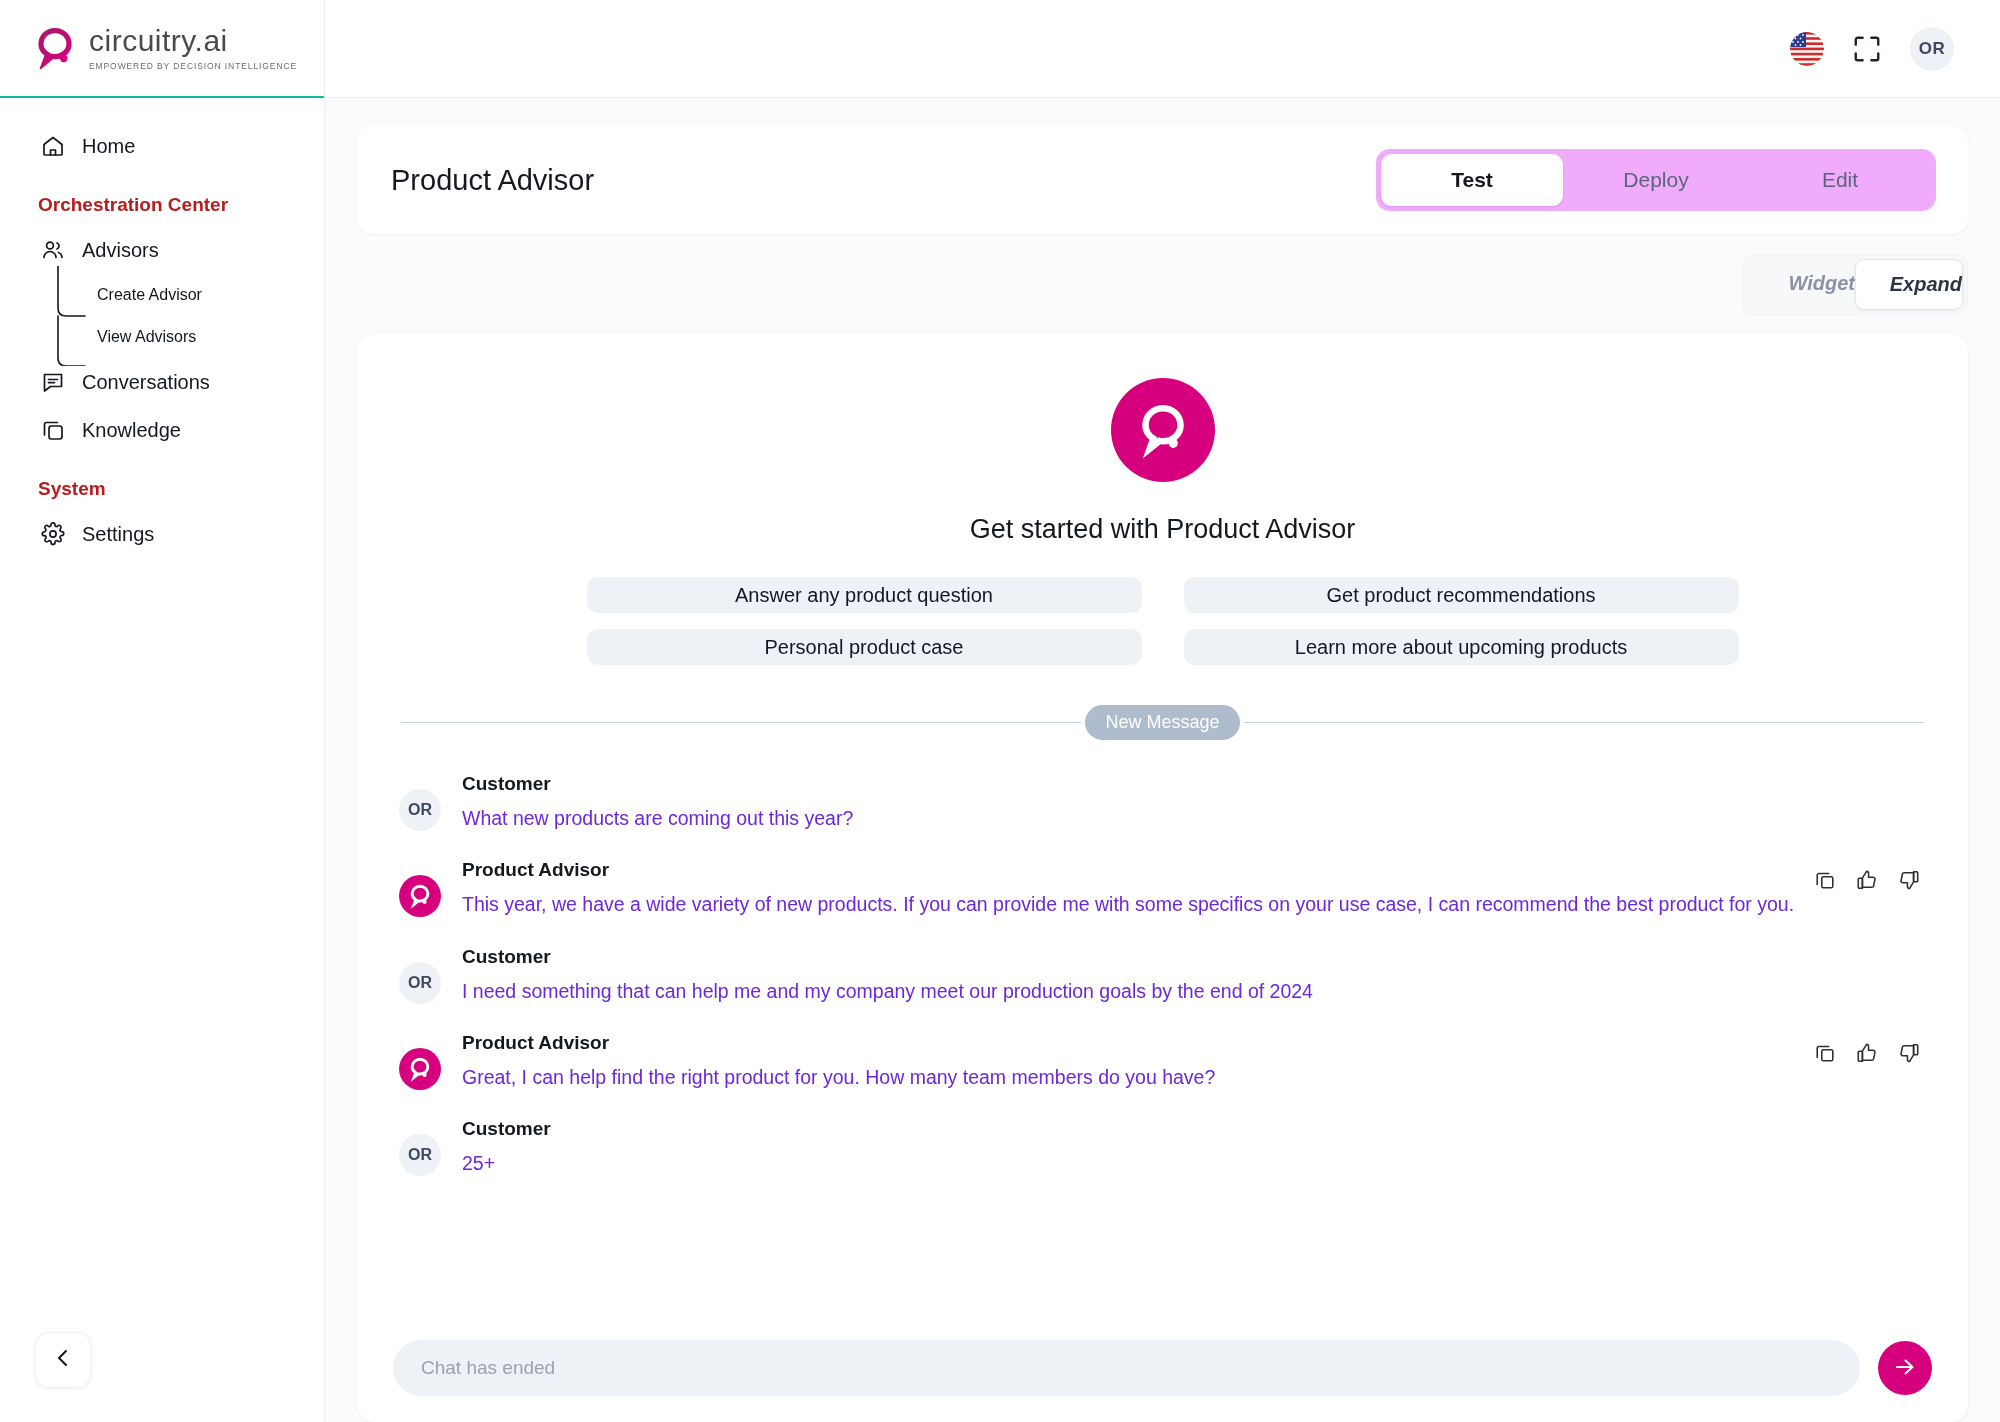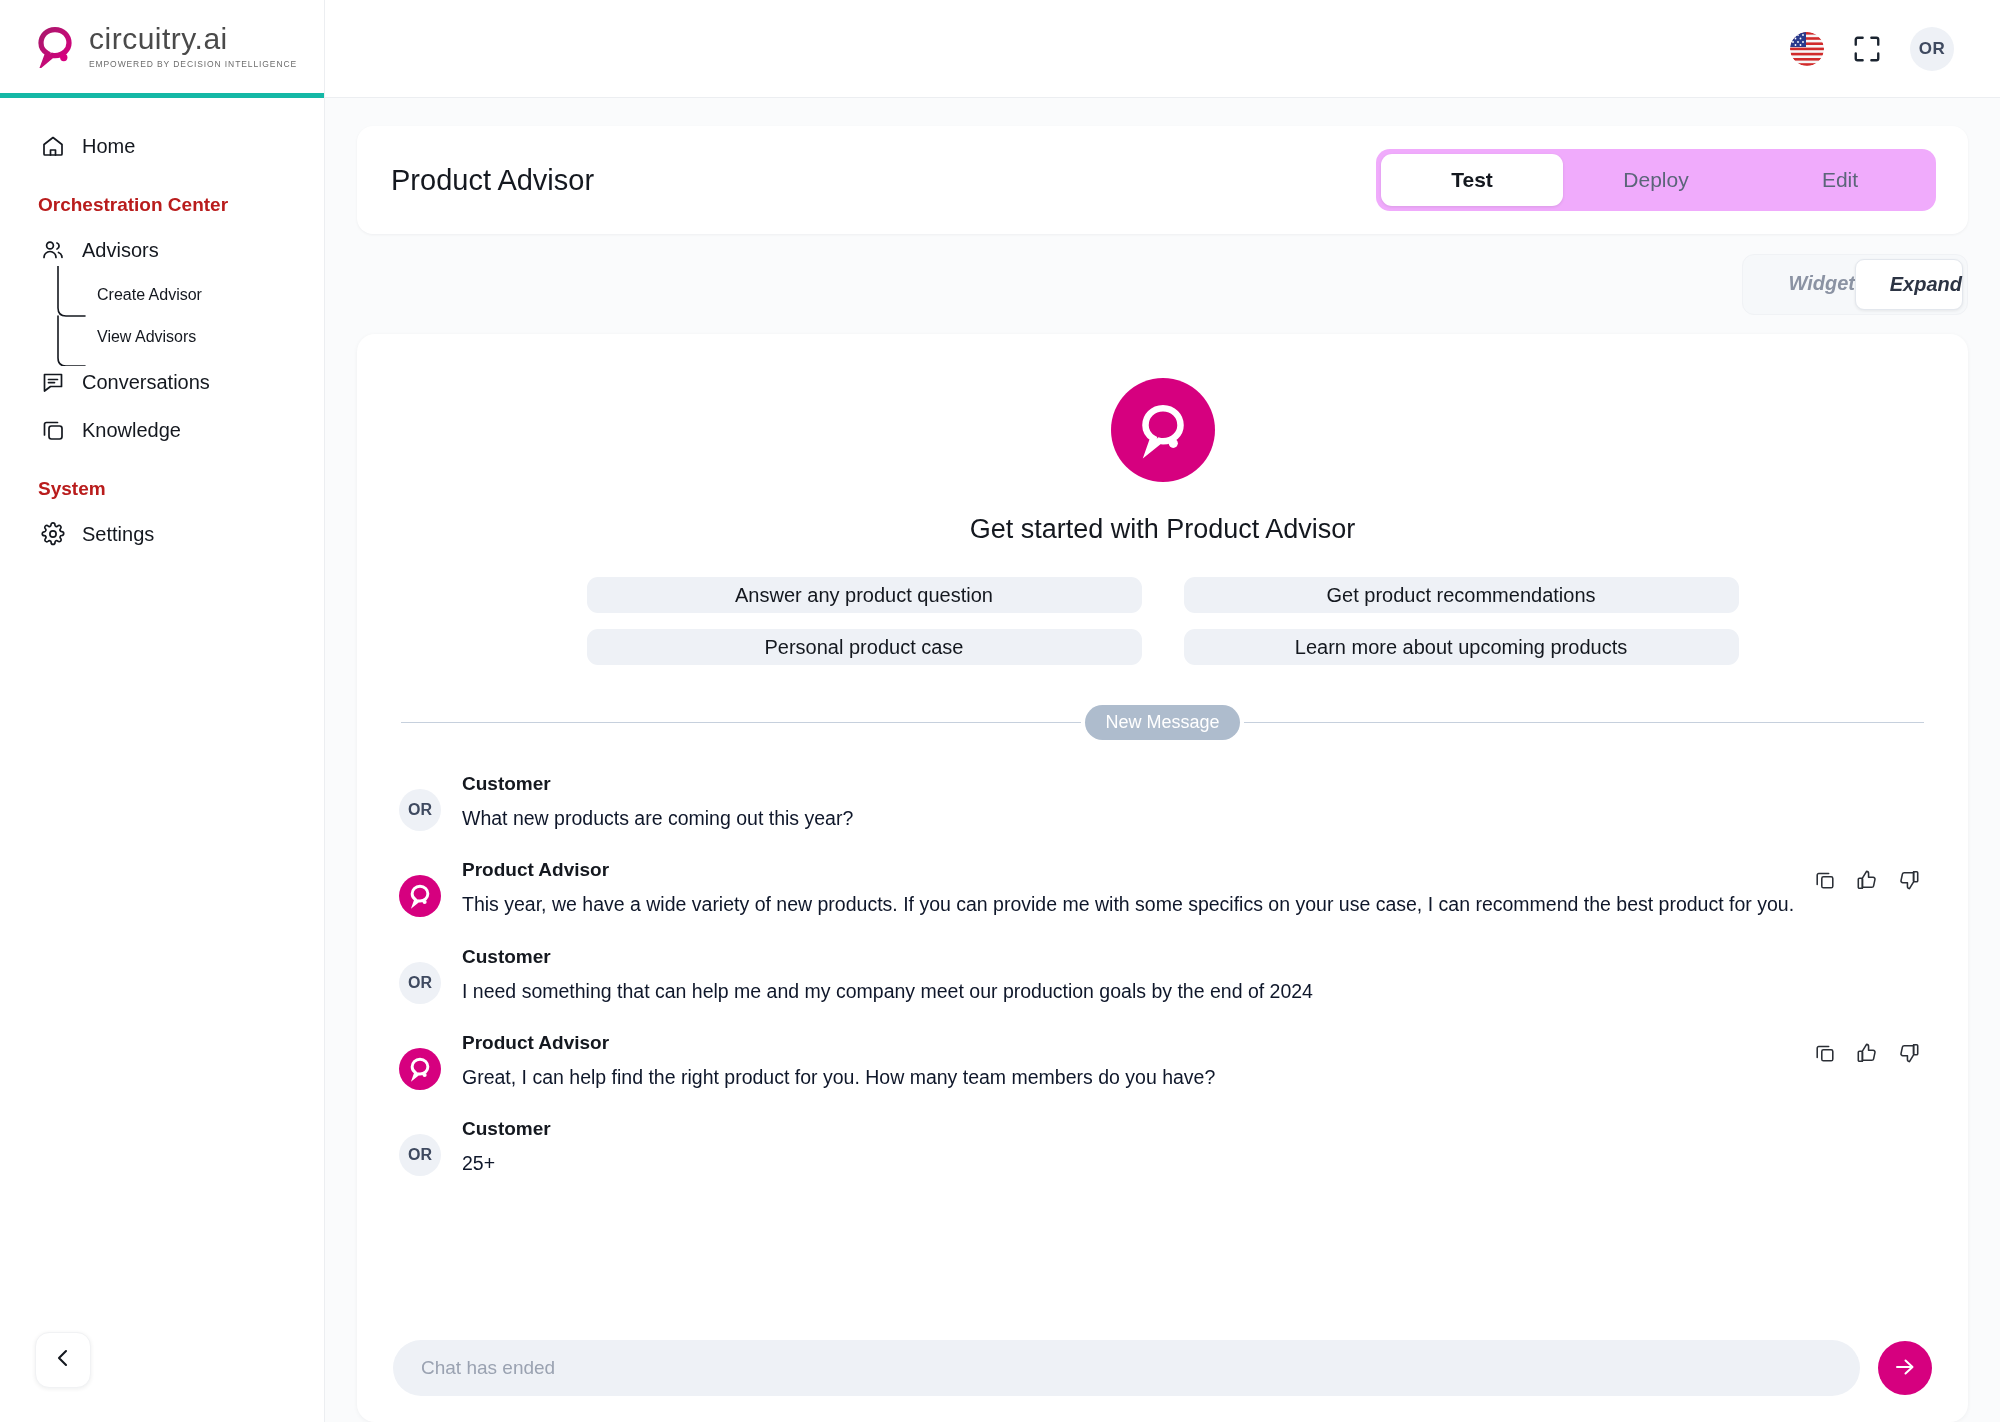--- a/index.html
+++ b/index.html
@@ -17,21 +17,21 @@
     background: #ffffff;
     border-right: 1px solid #eceef1;
     display: flex; flex-direction: column;
     position: relative;
     flex: 0 0 325px;
   }
   .logo-area {
     height: 98px;
     display: flex; align-items: center;
     padding-left: 34px;
-    border-bottom: 5px solid #14b8a6;
+    border-bottom: 2px solid #14b8a6;
   }
   .logo-mark { width: 42px; height: 42px; flex: 0 0 42px; }
   .logo-text { margin-left: 13px; display: flex; flex-direction: column; }
   .logo-word {
     font-size: 30px; color: #4a4a4a; letter-spacing: .5px;
     font-weight: 400; line-height: 1;
   }
   .logo-sub {
     font-size: 8.5px; color: #6c6c6c; letter-spacing: .9px;
     margin-top: 5px; font-weight: 400;
@@ -167,21 +167,21 @@
   .msg-avatar {
     width: 42px; height: 42px; border-radius: 50%;
     flex: 0 0 42px; margin-top: 16px;
     display: flex; align-items: center; justify-content: center;
     font-size: 16px; font-weight: 700;
   }
   .msg-avatar.cust { background: #eef1f6; color: #3f4a60; }
   .msg-avatar.adv { background: #d6007f; }
   .msg-body { margin-left: 21px; flex: 1; min-width: 0; }
   .msg-author { font-size: 19px; font-weight: 700; color: #14181f; }
-  .msg-text { font-size: 19.5px; color: #0f172a; margin-top: 10px; line-height: 1.35; }
+  .msg-text { font-size: 19.5px; color: #6d28d9; margin-top: 10px; line-height: 1.35; }
   .msg-actions {
     position: absolute; right: 6px; top: 10px;
     display: flex; gap: 20px; align-items: center;
   }
   .act-ico { width: 22px; height: 22px; cursor: pointer; }
 
   .composer {
     display: flex; align-items: center; gap: 18px;
     padding: 0 12px 26px 12px; flex: 0 0 auto;
   }

